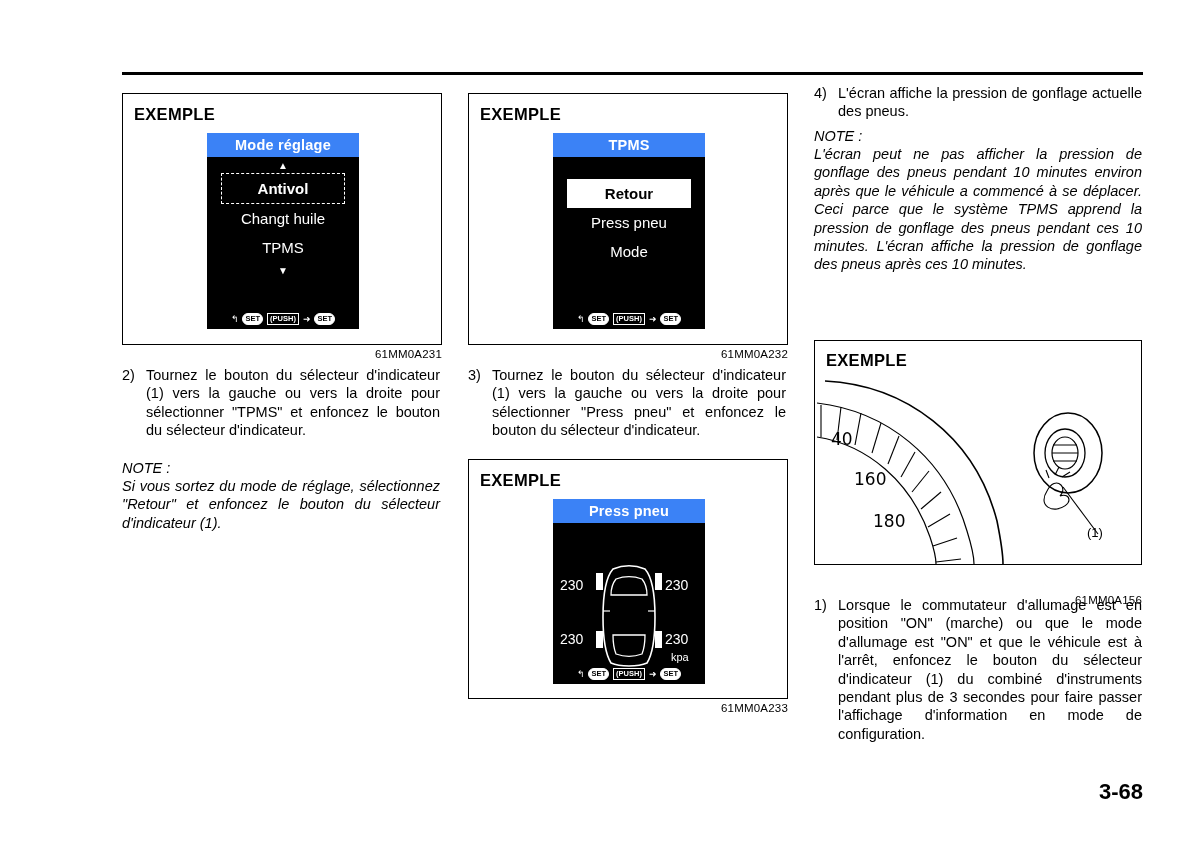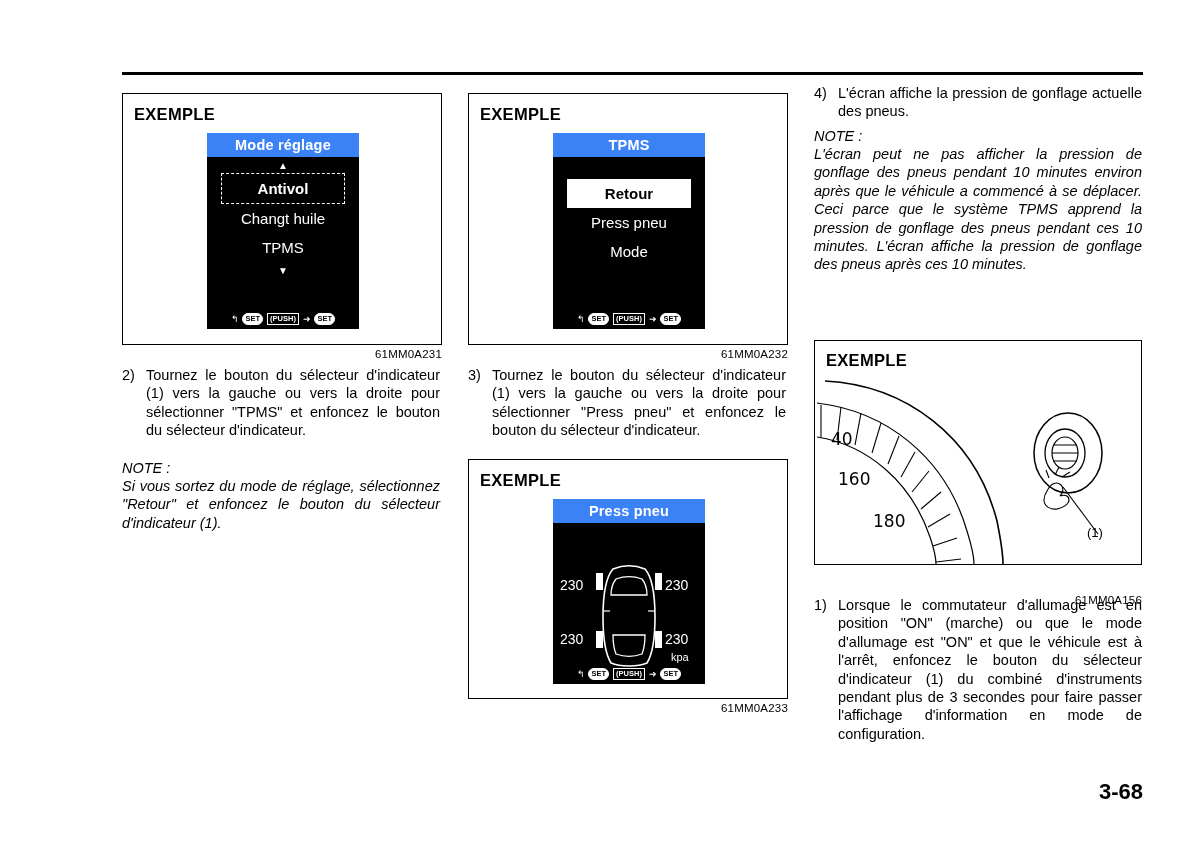--- a/index.html
+++ b/index.html
@@ -346,21 +346,21 @@
         <line x1="238" y1="120" x2="262" y2="120"></line>
       </g>
 
       <line x1="248" y1="146" x2="283" y2="193" stroke="#000" stroke-width="1.1"></line>
 
       <path d="M 232 150 c 4 -8 10 -10 14 -6 c 3 3 2 8 -1 11 c 5 -2 9 0 9 4 c 0 4 -6 8 -12 9 c -7 1 -13 -3 -13 -9 c 0 -3 1 -6 3 -9 z" fill="none" stroke="#000" stroke-width="1.1"></path>
       <path d="M 240 134 l 4 -8 M 247 136 l 8 -5 M 234 137 l -3 -8" stroke="#000" stroke-width="1.1" fill="none"></path>
     </svg>
 
     <div class="gauge-num" style="left:16px; top:88px;">40</div>
-    <div class="gauge-num" style="left:23px; top:128px;">160</div>
+    <div class="gauge-num" style="left:39px; top:128px;">160</div>
     <div class="gauge-num" style="left:58px; top:170px;">180</div>
     <div class="callout" style="left:272px; top:184px;">(1)</div>
   </div>
   <div class="fig-code" style="left:1022px; top:570px; width:120px;margin-top:24px;">61MM0A156</div>
 
   <div class="para" style="left:814px; top:596px; width:328px;">
     <span class="num">1)</span>
     <span class="txt">Lorsque le commutateur d'allumage est en position "ON" (marche) ou que le mode d'allumage est "ON" et que le véhicule est à l'arrêt, enfoncez le bouton du sélecteur d'indicateur (1) du combiné d'instruments pendant plus de 3 secondes pour faire passer l'affichage d'information en mode de configuration.</span>
   </div>
 

